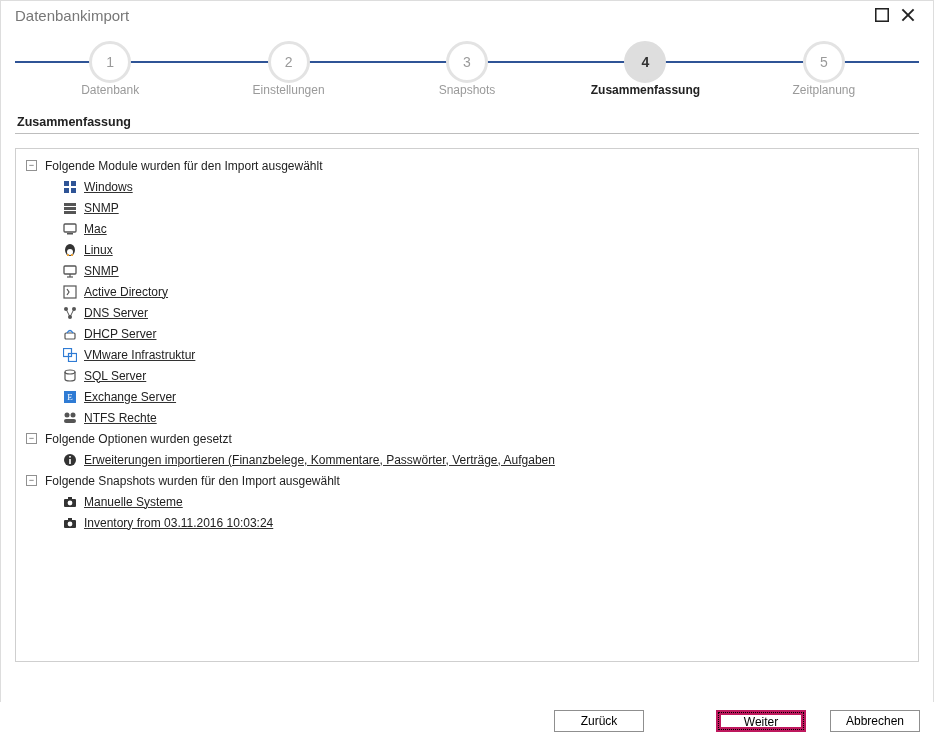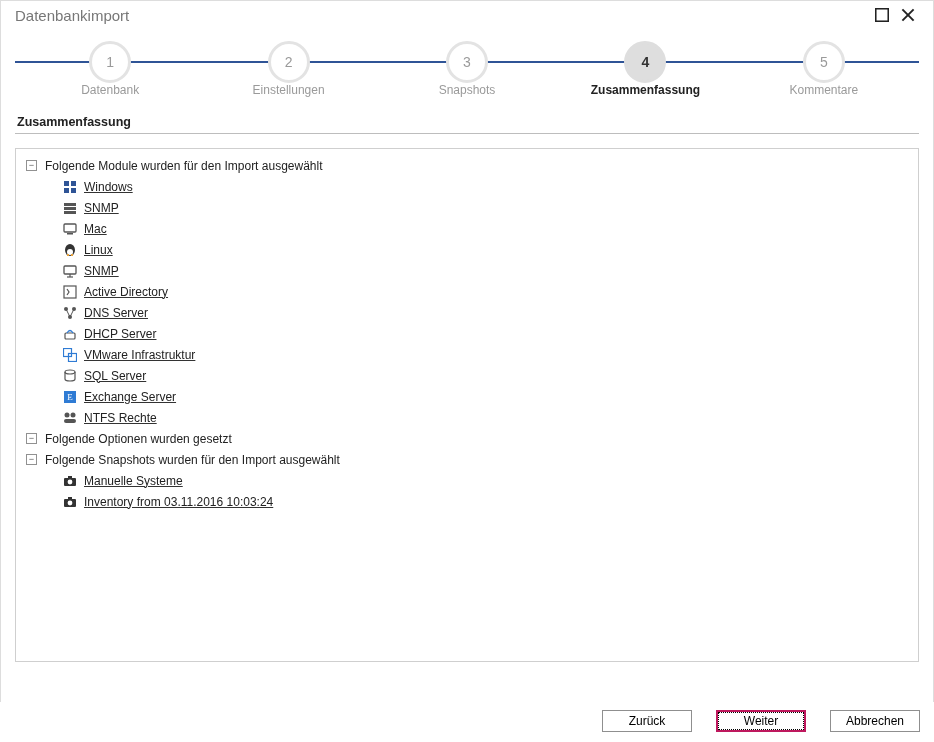--- a/index.html
+++ b/index.html
@@ -139,21 +139,22 @@
     height: 22px;
     border: 1px solid #8f8f8f;
     background: #fff;
     font-size: 12px;
     cursor: pointer;
     padding: 0 10px;
   }
   .btn.focus {
     outline: 1px dotted #000;
     outline-offset: -3px;
-    border: 2px solid #be185d;
+    border: 5px solid #be185d;
+    margin-left: 48px;
   }
 </style>
 </head>
 <body>
 
 <div class="titlebar">
   <div class="title">Datenbankimport</div>
   <div class="controls">
     <div class="ctrl">
       <svg viewBox="0 0 10 10">
@@ -183,21 +184,21 @@
     <div class="step">
       <div class="step-circle">3</div>
       <div class="step-label">Snapshots</div>
     </div>
     <div class="step active">
       <div class="step-circle">4</div>
       <div class="step-label">Zusammenfassung</div>
     </div>
     <div class="step">
       <div class="step-circle">5</div>
-      <div class="step-label">Kommentare</div>
+      <div class="step-label">Zeitplanung</div>
     </div>
   </div>
 </div>
 
 <div class="section">
   <div class="section-title">Zusammenfassung</div>
 </div>
 
 <div class="tree-box">
   <div class="tree">
@@ -326,20 +327,30 @@
           </span>
         <span class="leaf-text">NTFS Rechte</span>
       </div>
     </div>
 
     <div class="group">
       <div class="group-head">
         <span class="expander">−</span>
         <span class="g-text">Folgende Optionen wurden gesetzt</span>
       </div>
+      <div class="leaf">
+        <span class="icon">
+            <svg viewBox="0 0 14 14">
+              <circle cx="7" cy="7" r="6" fill="#333"></circle>
+              <rect x="6.2" y="6" width="1.6" height="5" fill="#fff"></rect>
+              <rect x="6.2" y="3" width="1.6" height="1.6" fill="#fff"></rect>
+            </svg>
+          </span>
+        <span class="leaf-text">Erweiterungen importieren (Finanzbelege, Kommentare, Passwörter, Verträge, Aufgaben</span>
+      </div>
     </div>
 
     <div class="group">
       <div class="group-head">
         <span class="expander">−</span>
         <span class="g-text">Folgende Snapshots wurden für den Import ausgewählt</span>
       </div>
       <div class="leaf">
         <span class="icon">
             <svg viewBox="0 0 14 14">

